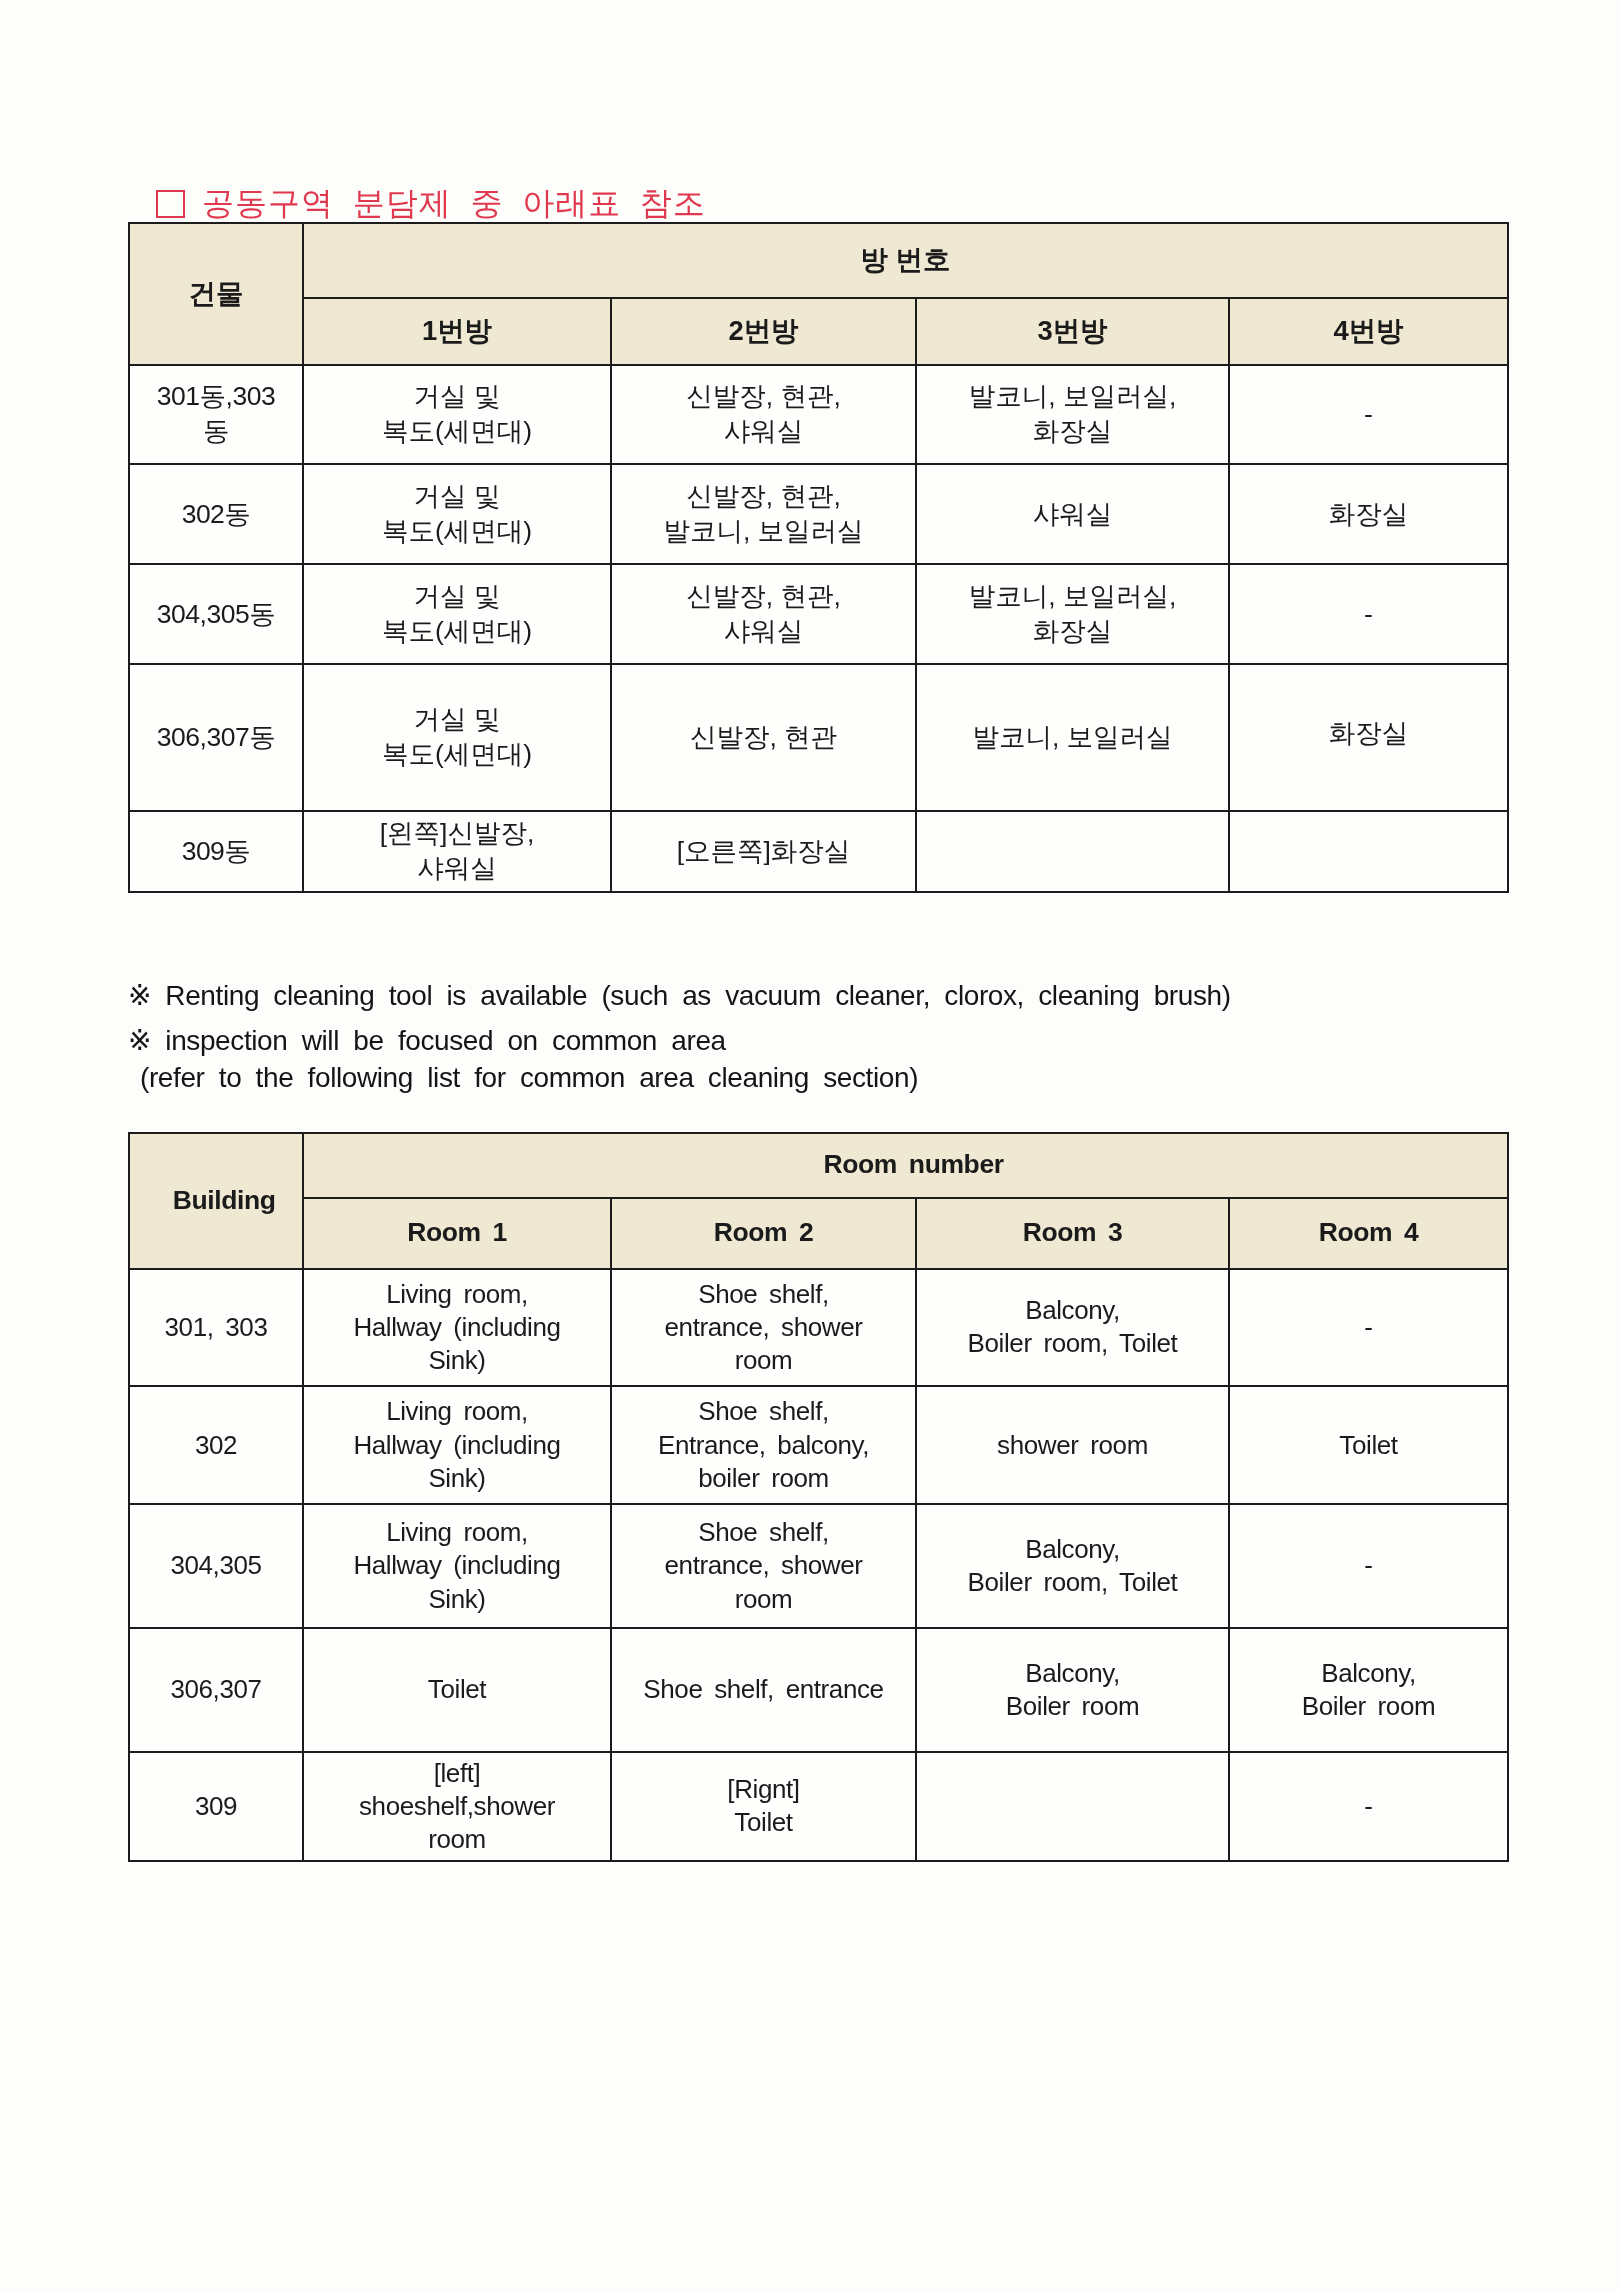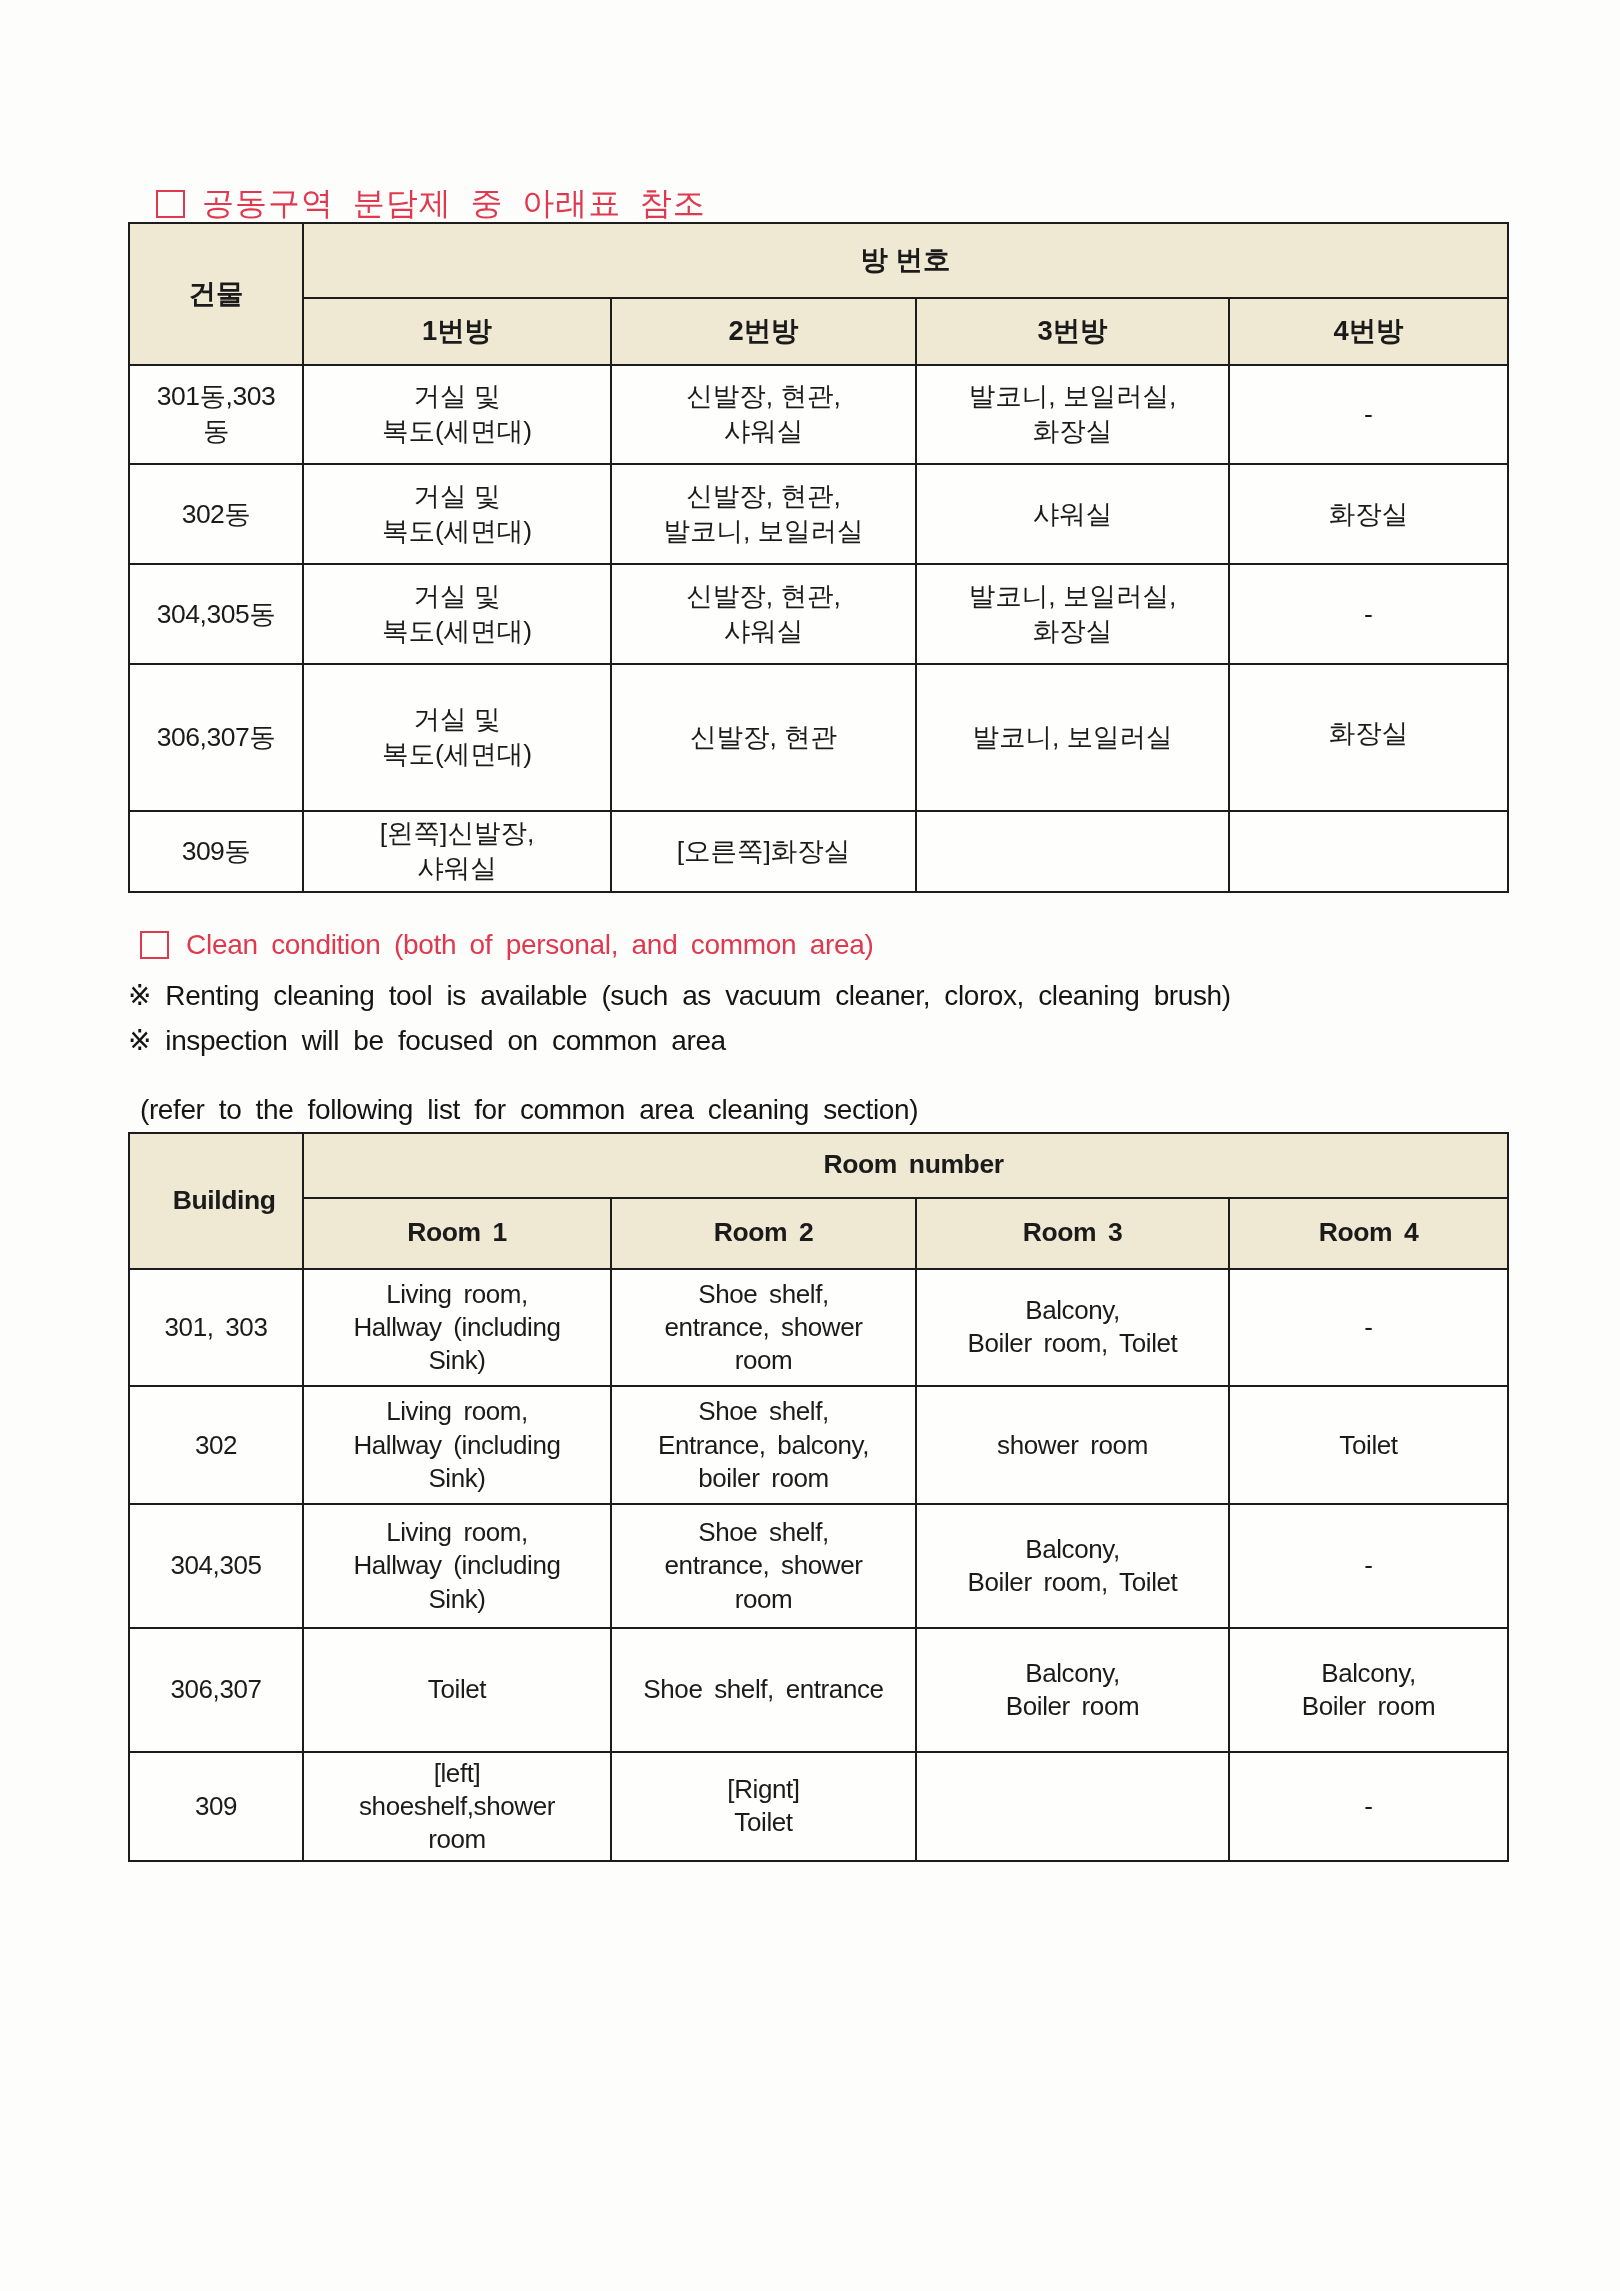--- a/index.html
+++ b/index.html
@@ -35,21 +35,21 @@
   .note {
     position: absolute;
     font-size: 28px;
     color: #151515;
     word-spacing: 6.9px;
     letter-spacing: -0.4px;
     white-space: nowrap;
   }
   #note1 { left: 128px; top: 979px; }
   #note2 { left: 128px; top: 1024px; }
-  #note3 { left: 140px; top: 1094px; }
+  #note3 { left: 140px; top: 1062px; }
 
   
   table {
     position: absolute;
     border-collapse: collapse;
     table-layout: fixed;
     width: 1381px;
     background: #fefefc;
   }
   #table1 { left: 128px; top: 222px; }
@@ -169,24 +169,20 @@
           <td>309동</td>
           <td>[왼쪽]신발장,
 샤워실</td>
           <td>[오른쪽]화장실</td>
           <td></td>
           <td></td>
         </tr>
       </tbody>
   </table>
 
-  <div class="heading" id="heading2">
-    <span class="checkbox"></span>
-    <span>Clean condition (both of personal, and common area)</span>
-  </div>
 
   <div class="note" id="note1">※ Renting cleaning tool is available (such as vacuum cleaner, clorox, cleaning brush)</div>
   <div class="note" id="note2">※ inspection will be focused on common area</div>
   <div class="note" id="note3">(refer to the following list for common area cleaning section)</div>
 
   <table id="table2">
     <colgroup>
       <col class="c-building">
         <col class="c-r1">
         <col class="c-r2">

